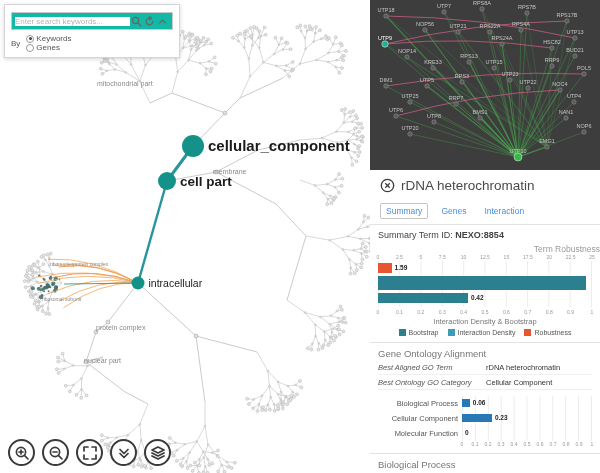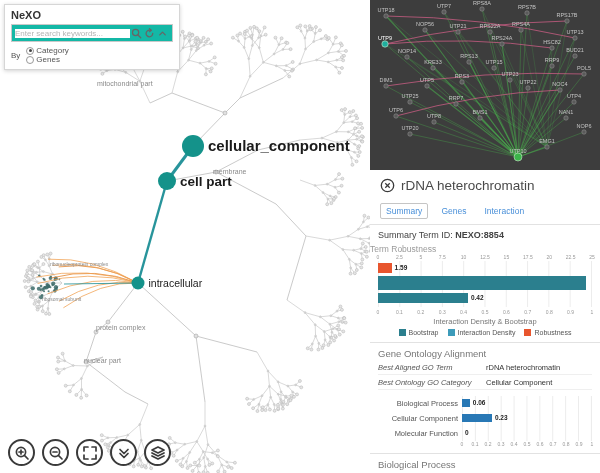--- a/index.html
+++ b/index.html
@@ -41,21 +41,21 @@
   .dp-abs{position:absolute;}
   .dp-header{top:8px;left:10px;display:flex;align-items:center;gap:6px;}
   .dp-close svg{width:15px;height:15px;display:block;cursor:pointer;}
   .dp-title{font-size:13.5px;color:#4a4a4a;}
   #dp-tabs{top:33px;left:10px;display:flex;align-items:center;gap:8px;}
   .dp-tab{font-size:8.5px;color:#4a90d9;cursor:pointer;padding:2px 5px;}
   .dp-tab.active{border:1px solid #c5c5c5;border-radius:2px;}
   .dp-divider{position:absolute;left:0;width:230px;height:1px;background:#e2e2e2;}
   .dp-termid{top:60px;left:8px;font-size:9px;color:#444;}
   .dp-termid b{font-weight:bold;}
-  .dp-charttitle{top:74px;left:0;width:230px;text-align:left;font-size:8.5px;color:#9a9a9a;}
+  .dp-charttitle{top:74px;left:0;width:230px;text-align:right;font-size:8.5px;color:#9a9a9a;}
   #rb-topticks,#rb-bottomticks{left:8px;width:214px;height:6px;font-size:5px;color:#999;}
   #rb-topticks{top:84px;} #rb-bottomticks{top:139px;}
   .tick{position:absolute;transform:translateX(-50%);top:0;}
   #rb-bars{top:91px;left:8px;width:214px;height:46px;
     background-image:linear-gradient(to right,#ececec 1px,transparent 1px);
     background-size:10% 100%;border-right:1px solid #ececec;}
   .rb-bar{position:absolute;left:0;}
   .rb-label{position:absolute;font-size:6.5px;color:#222;font-weight:bold;}
   .dp-xlabel{top:147px;left:0;width:230px;text-align:center;font-size:7.5px;color:#777;}
   #dp-legend{top:159px;left:0;width:230px;display:flex;justify-content:center;gap:9px;
@@ -1184,21 +1184,20 @@
         <text x="42" y="301" font-size="5" fill="#8a8a8a" font-family="&quot;Liberation Sans&quot;,sans-serif">ribosomal subunit</text>
         <circle cx="193" cy="146" r="11" fill="#14928a"></circle>
         <text x="208" y="151.25" font-size="15" font-weight="600" fill="#1b1b1b" font-family="&quot;Liberation Sans&quot;,sans-serif">cellular_component</text>
         <circle cx="167" cy="181" r="9" fill="#14928a"></circle>
         <text x="180" y="185.725" font-size="13.5" font-weight="600" fill="#1b1b1b" font-family="&quot;Liberation Sans&quot;,sans-serif">cell part</text>
         <circle cx="138" cy="283" r="6.5" fill="#14928a"></circle>
         <text x="148.5" y="286.675" font-size="10.5" font-weight="400" fill="#1b1b1b" font-family="&quot;Liberation Sans&quot;,sans-serif">intracellular</text>
       </svg>
 
     <div id="search-panel">
-      <div class="sp-title">NeXO</div>
       <div class="sp-inputrow">
         <input id="search-input" placeholder="Enter search keywords..." style="">
         <span class="sp-icon">
           <svg viewBox="0 0 12 12">
               <circle cx="5" cy="5" r="3.4"></circle>
               <line x1="7.6" y1="7.6" x2="10.6" y2="10.6"></line>
             </svg>
         </span>
         <span class="sp-icon">
           <svg viewBox="0 0 12 12">
@@ -1210,21 +1209,21 @@
           <svg viewBox="0 0 12 12">
               <path d="M3,7.5 L6,4.5 L9,7.5"></path>
             </svg>
         </span>
       </div>
       <div class="sp-by">
         <span>By</span>
         <span id="sp-options">
             <span class="sp-opt">
               <span class="radio-dot sel"></span>
-              <span>Category</span>
+              <span>Keywords</span>
             </span>
             <span class="sp-opt">
               <span class="radio-dot"></span>
               <span>Genes</span>
             </span>
           </span>
       </div>
     </div>
 
     <div id="toolbar">

